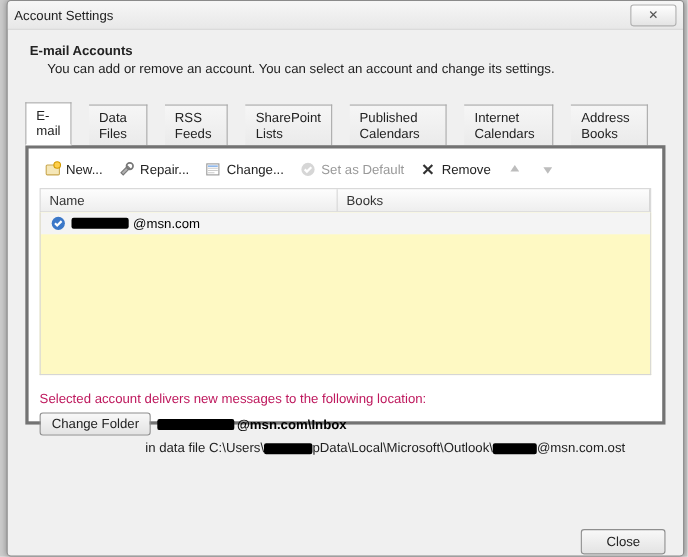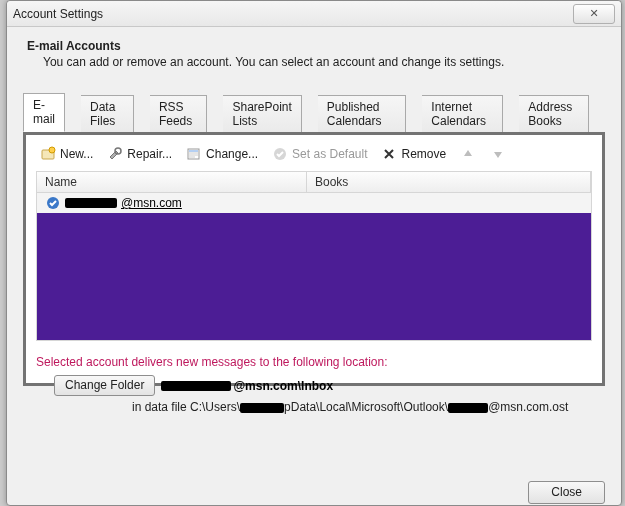--- a/index.html
+++ b/index.html
@@ -117,23 +117,22 @@
     border-right:1px solid #d6d6d6;
     height:100%;
     display:flex; align-items:center;
   }
   .listhead .col.name { flex:0 0 270px; }
   .listhead .col.type { flex:1; }
   .listbody {
     border:1px solid #d6d6d6;
     border-top:none;
     height:148px;
-    background:#4c1d95;
+    background:#fef9c3;
     overflow:auto;
-    text-decoration:underline;
   }
   .row {
     display:flex;
     align-items:center;
     height:20px;
     font-size:12px;
   }
   .row.sel { background:#f4f4f4; }
   .row .cell { padding:0 8px; display:flex; align-items:center; gap:4px;}
   .row .cell.name { flex:0 0 270px; }
@@ -142,21 +141,20 @@
   .section-text { font-size:12px; color:#be185d; margin-top:14px; }
   .folderline { display:flex; align-items:center; gap:6px; margin-top:6px;}
   .btn {
     font-size:12px;
     padding: 2px 10px 3px 10px;
     border: 1px solid #8e8e8e;
     border-radius:3px;
     background: linear-gradient(#f8f8f8,#e3e3e3);
     cursor:pointer;
     color:#222;
-    margin-left:18px;
   }
   .pathline { font-size:12px; color:#222; margin-left: 96px; margin-top:4px;}
   .footer {
     position:absolute;
     right:16px; bottom:1px;
   }
   .footer .btn { padding: 3px 22px 4px 22px;}
   svg { display:block;}
 </style>
 </head>

